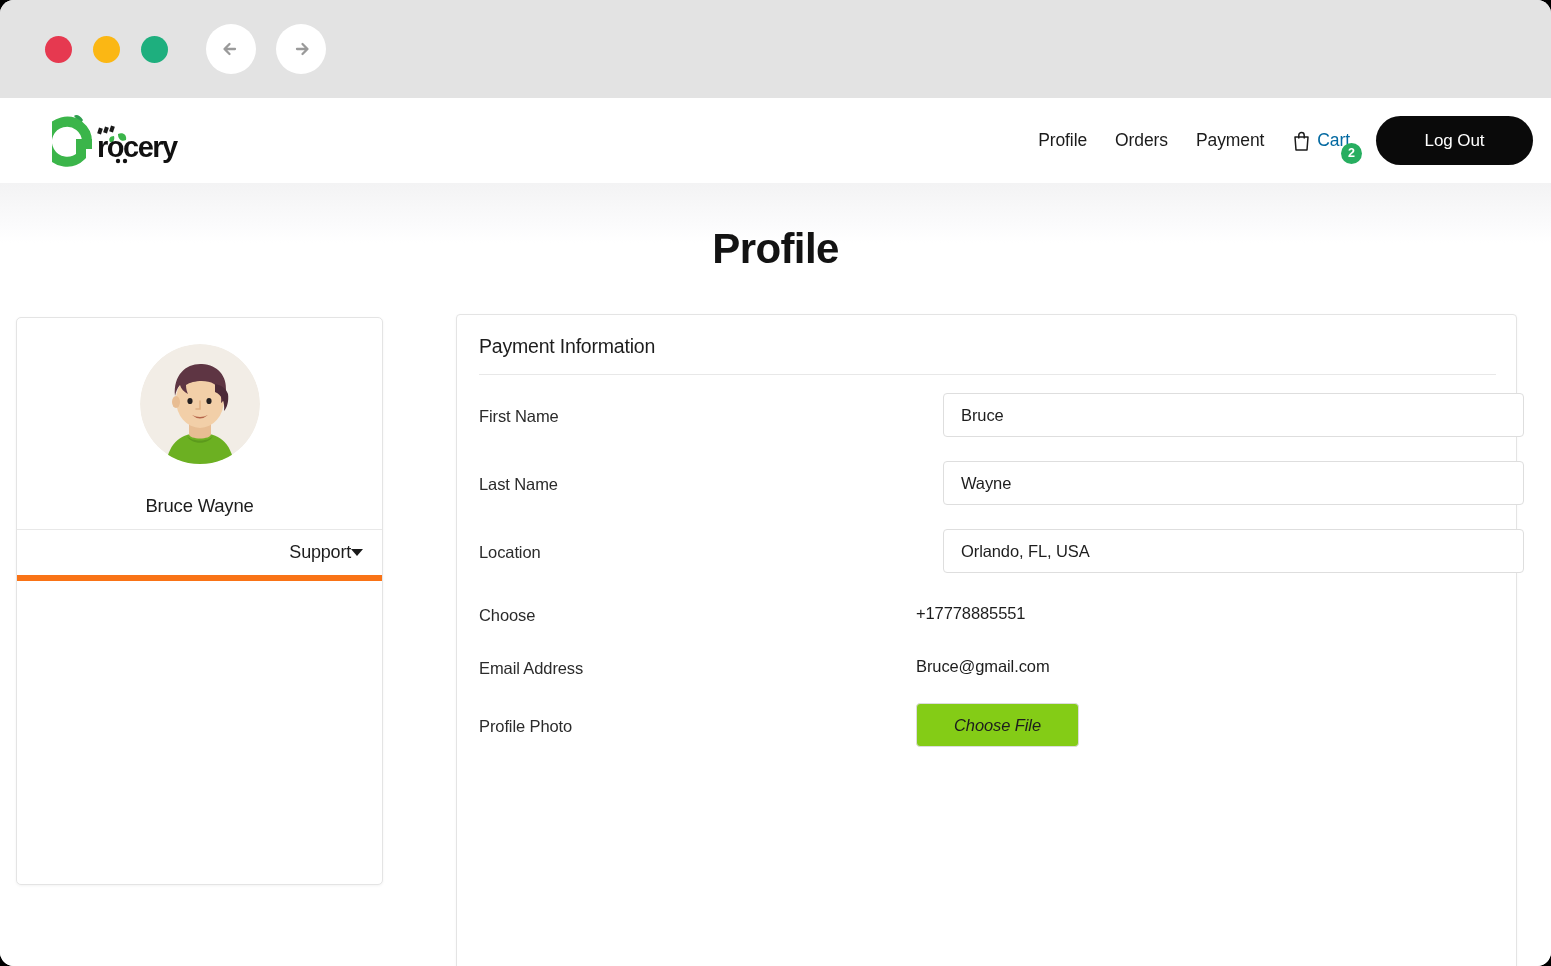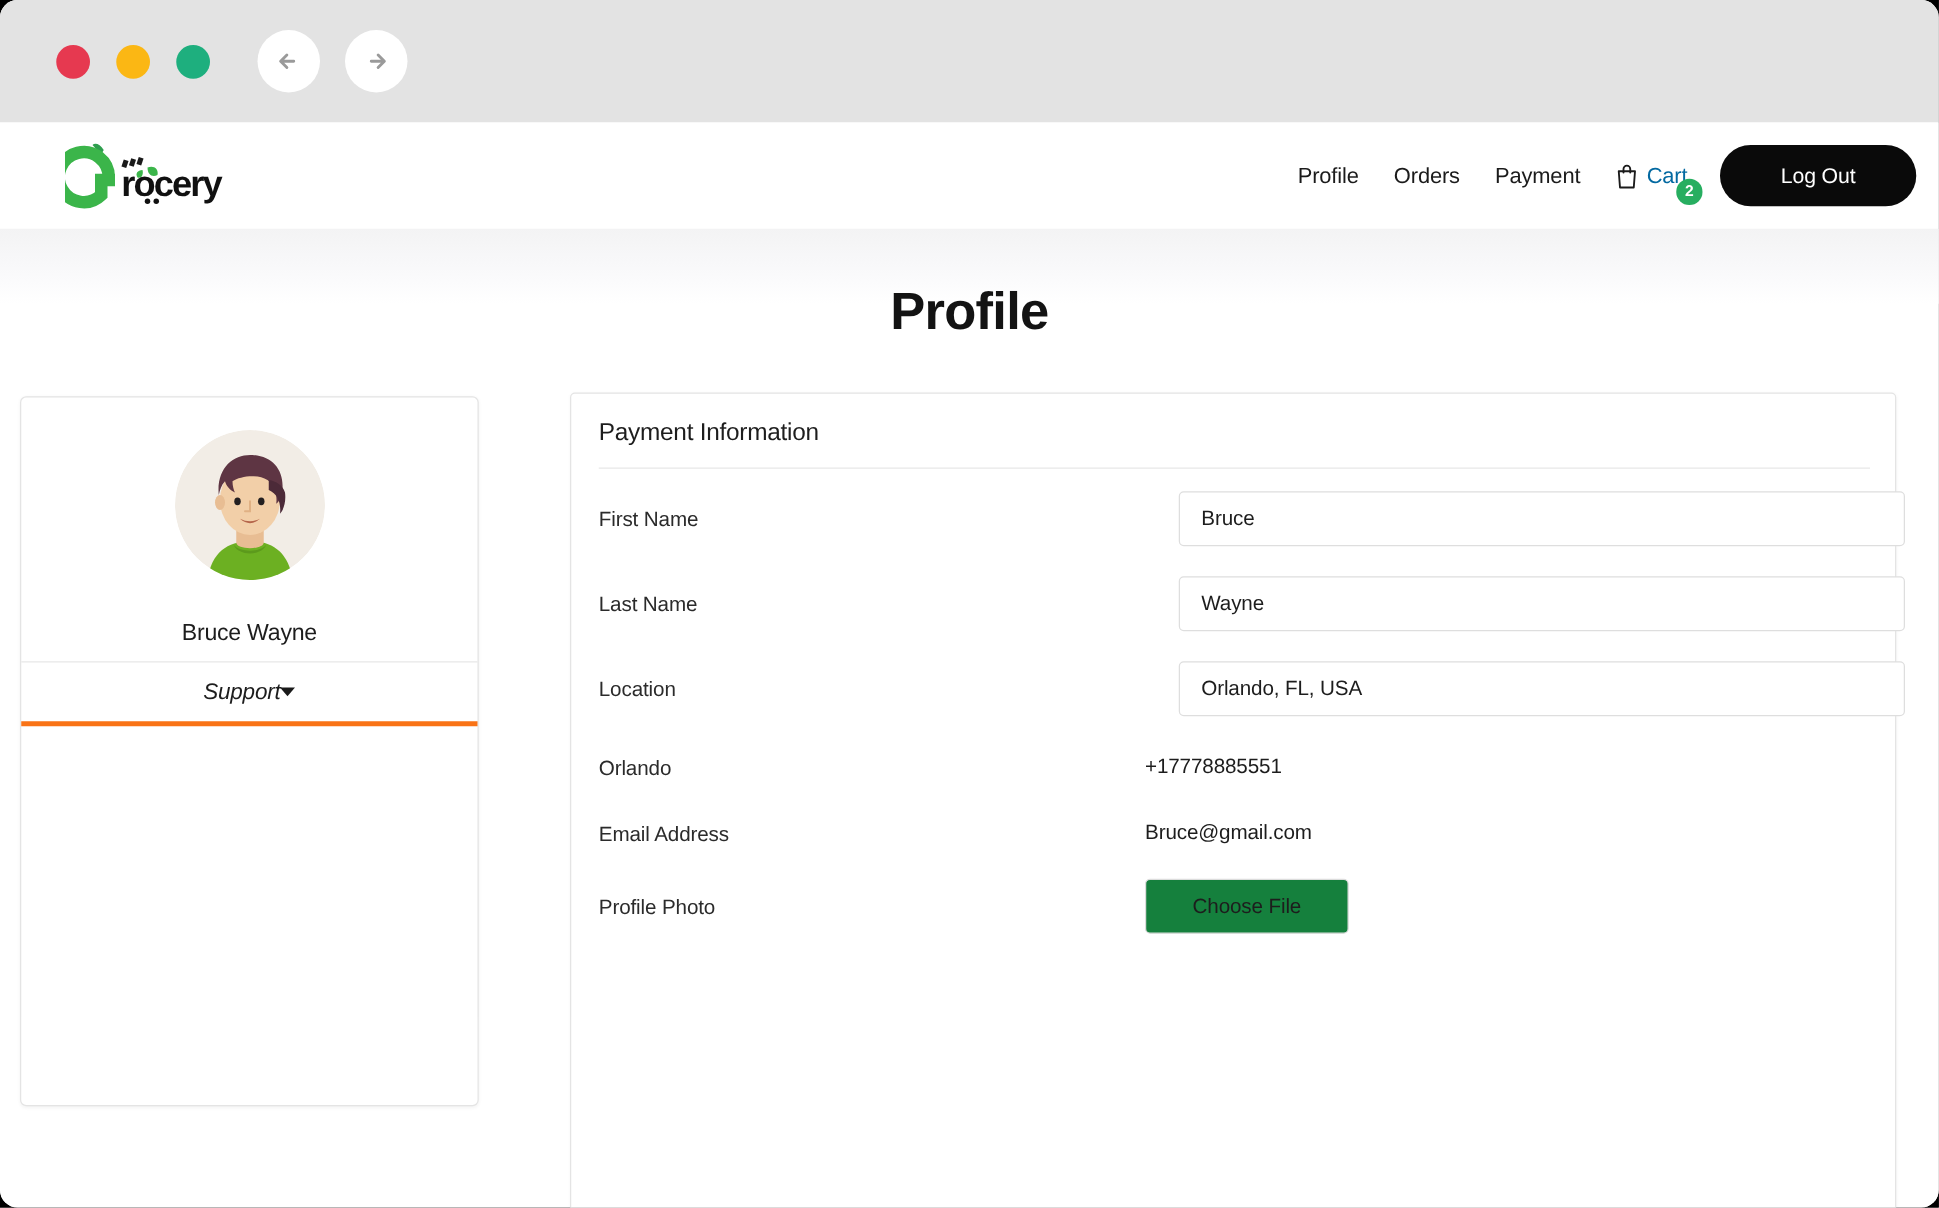--- a/index.html
+++ b/index.html
@@ -169,27 +169,26 @@
   .avatar { width: 120px; height: 120px; border-radius: 50%; overflow: hidden; }
   .avatar svg { display: block; }
   .profile-name {
     margin-top: 31px;
     font-size: 18.5px;
     color: #1d1d1d;
     letter-spacing: -0.2px;
   }
   .support-row {
     height: 51px;
-    border-bottom: 4px solid #f97316;
-    display: flex;
-    align-items: center;
-    justify-content: center;
+    border-bottom: 6px solid #f97316;
+    display: flex;
+    align-items: center;
+    justify-content: flex-end;
     padding: 0 19px 0 19px;
     cursor: pointer;
-    font-style: italic;
   }
   .support-label { font-size: 18px; color: #1d1d1d; letter-spacing: -0.2px; }
   .caret {
     width: 0; height: 0;
     border-left: 6px solid transparent;
     border-right: 6px solid transparent;
     border-top: 7px solid #1a1a1a;
   }
   .sidebar-empty { flex: 1; }
 
@@ -260,26 +259,27 @@
     padding-left: 0;
   }
   .row-static { height: 53px; }
   .row-static .label { top: 9px; }
   .row-static .static-value { line-height: 32px; }
   .choose-file-btn {
     width: 163px;
     height: 44px;
     border: 1px solid #dcdcdc;
     border-radius: 4px;
-    background: #15803d;
+    background: #84cc16;
     font-size: 16.5px;
     color: #1d1d1d;
     font-family: "Liberation Sans", sans-serif;
     letter-spacing: -0.1px;
     cursor: pointer;
+    font-style: italic;
   }
 </style>
 </head>
 <body>
 
 <div class="browser-frame">
 
   <div class="titlebar">
     <div class="dots">
       <div class="dot red"></div>
@@ -406,21 +406,21 @@
         </div>
 
         <div class="form-row">
           <span class="label">Location</span>
           <span class="field">
             <input class="text-input" type="text" value="Orlando, FL, USA" style="">
           </span>
         </div>
 
         <div class="form-row row-static">
-          <span class="label">Orlando</span>
+          <span class="label">Choose</span>
           <span class="field">
             <span class="static-value">+17778885551</span>
           </span>
         </div>
 
         <div class="form-row row-static">
           <span class="label">Email Address</span>
           <span class="field">
             <span class="static-value">Bruce@gmail.com</span>
           </span>

